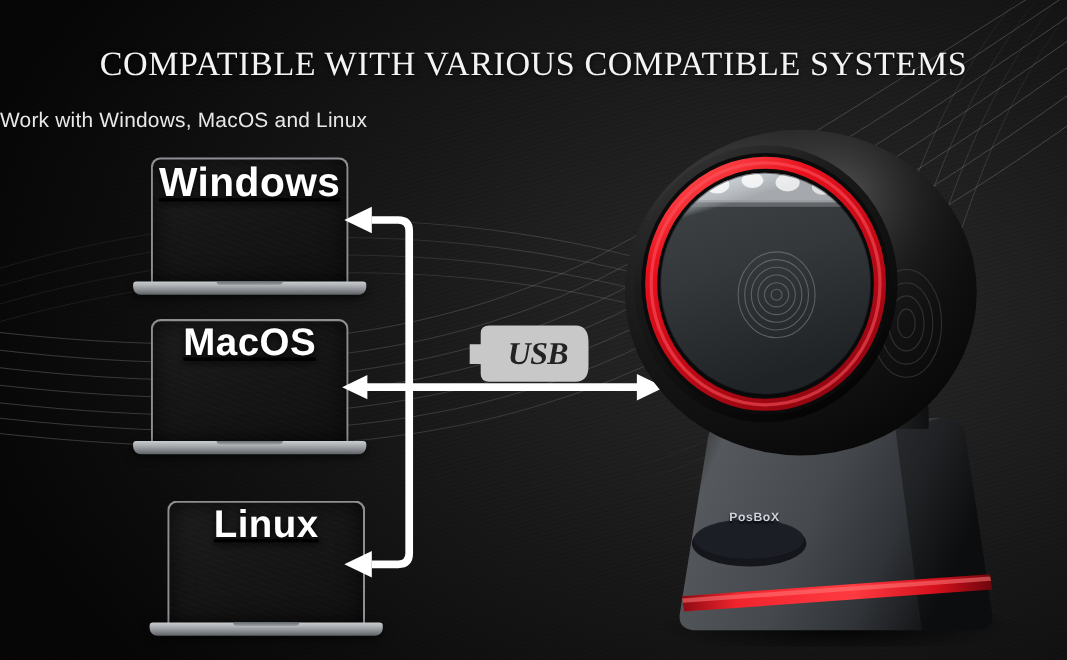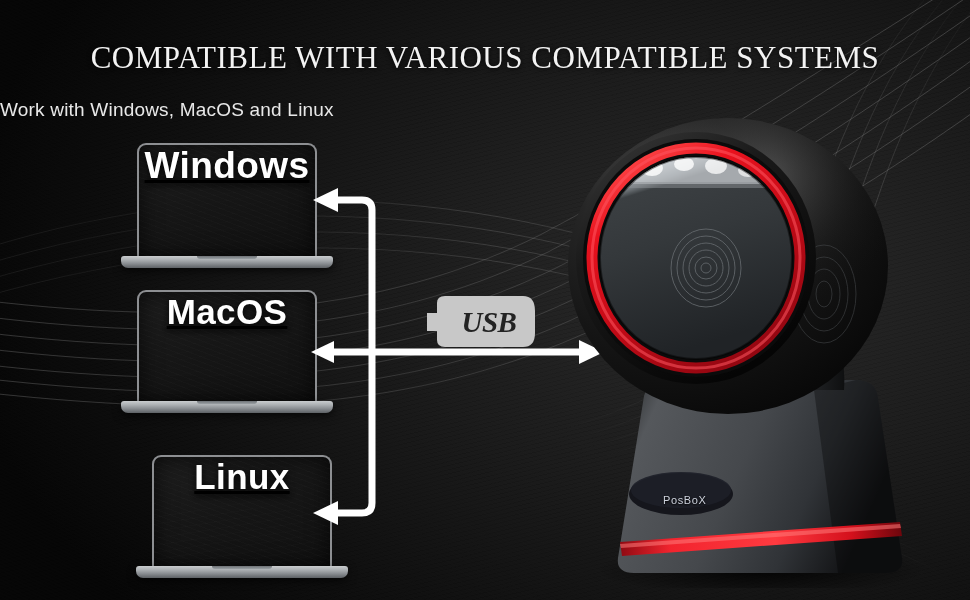--- a/index.html
+++ b/index.html
@@ -76,22 +76,22 @@
   .usb-text{
     position:absolute; left:0; right:0; top:0; bottom:0;
     display:flex; align-items:center; justify-content:center;
     padding-left:16px;
     font-size:29px; font-weight:bold; font-style:italic;
     color:#232323; letter-spacing:-.5px;
   }
 
   
   #scanner{ position:absolute; left:556px; top:118px; width:400px; height:470px; }
-  .sc-label{ position:absolute; color:#cdd2dc; font-size:11px; font-weight:normal;
-    letter-spacing:.6px; left:663px; top:494px; text-shadow:0 1px 2px #000; }
+  .sc-label{ position:absolute; color:#cdd2dc; font-size:11px; font-weight:bold;
+    letter-spacing:.6px; left:663px; top:465px; text-shadow:0 1px 2px #000; }
 </style>
 </head>
 <body>
 
 <div id="stage">
 
   <div id="noise"></div>
 
   <svg id="wisps" width="970" height="600" viewBox="0 0 970 600">
     <defs>

